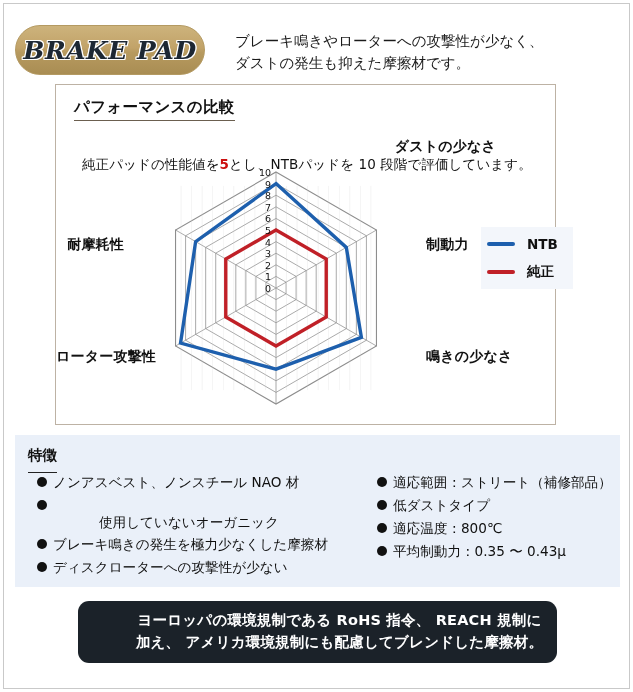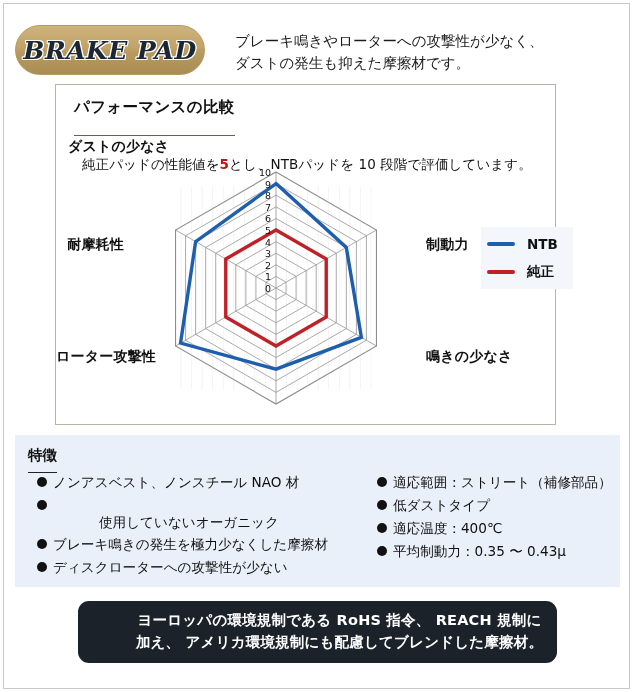--- a/index.html
+++ b/index.html
@@ -72,21 +72,21 @@
     border: 1.4px solid #bdb2a4;
     background: #ffffff;
   }
   .perf-title {
     position: absolute;
     left: 18px; top: 12px;
     font-size: 15.5px;
     font-weight: 700;
     color: #111111;
     border-bottom: 1.6px solid #6b5f4f;
-    padding-bottom: 17px;
+    padding-bottom: 2px;
     letter-spacing: 0.3px;
   }
   .perf-sub {
     position: absolute;
     left: 26px; top: 44px;
     font-size: 13.5px;
     color: #111111;
     white-space: nowrap;
     letter-spacing: 0.1px;
     margin-top: 27px;
@@ -272,21 +272,21 @@
           <text x="215" y="100.20" text-anchor="end" font-size="9.5" font-family="&quot;DejaVu Sans&quot;,&quot;Liberation Sans&quot;,sans-serif" fill="#111111">3</text>
           <text x="215" y="88.60" text-anchor="end" font-size="9.5" font-family="&quot;DejaVu Sans&quot;,&quot;Liberation Sans&quot;,sans-serif" fill="#111111">4</text>
           <text x="215" y="77.00" text-anchor="end" font-size="9.5" font-family="&quot;DejaVu Sans&quot;,&quot;Liberation Sans&quot;,sans-serif" fill="#111111">5</text>
           <text x="215" y="65.40" text-anchor="end" font-size="9.5" font-family="&quot;DejaVu Sans&quot;,&quot;Liberation Sans&quot;,sans-serif" fill="#111111">6</text>
           <text x="215" y="53.80" text-anchor="end" font-size="9.5" font-family="&quot;DejaVu Sans&quot;,&quot;Liberation Sans&quot;,sans-serif" fill="#111111">7</text>
           <text x="215" y="42.20" text-anchor="end" font-size="9.5" font-family="&quot;DejaVu Sans&quot;,&quot;Liberation Sans&quot;,sans-serif" fill="#111111">8</text>
           <text x="215" y="30.60" text-anchor="end" font-size="9.5" font-family="&quot;DejaVu Sans&quot;,&quot;Liberation Sans&quot;,sans-serif" fill="#111111">9</text>
           <text x="215" y="19.00" text-anchor="end" font-size="9.5" font-family="&quot;DejaVu Sans&quot;,&quot;Liberation Sans&quot;,sans-serif" fill="#111111">10</text>
         </svg>
 
-      <div class="axis-label" id="axl-0" style="top: -19px; left: 12px; width: 440px; text-align: left;">ダストの少なさ</div>
+      <div class="axis-label" id="axl-0" style="top: -19px; left: 0px; width: 440px; text-align: right;">ダストの少なさ</div>
       <div class="axis-label" id="axl-1" style="top: 79px; left: 370px;">制動力</div>
       <div class="axis-label" id="axl-2" style="top: 191px; left: 370px;">鳴きの少なさ</div>
       <div class="axis-label" id="axl-3" style="top: 279px; left: 0px; width: 440px; text-align: center;">コントロール性</div>
       <div class="axis-label" id="axl-4" style="top: 191px; left: 0px; width: 68px; text-align: right;">ローター攻撃性</div>
       <div class="axis-label" id="axl-5" style="top: 79px; left: 0px; width: 68px; text-align: right;">耐摩耗性</div>
     </div>
 
     <div class="legend">
       <div class="legend-row">
         <span class="legend-swatch" id="lg-sw-0" style="background: rgb(29, 95, 173);"></span>
@@ -325,21 +325,21 @@
       <div class="feat-item">
         <span class="feat-bullet"></span>
         <span class="feat-text">適応範囲：ストリート（補修部品）</span>
       </div>
       <div class="feat-item">
         <span class="feat-bullet"></span>
         <span class="feat-text">低ダストタイプ</span>
       </div>
       <div class="feat-item">
         <span class="feat-bullet"></span>
-        <span class="feat-text">適応温度：400℃</span>
+        <span class="feat-text">適応温度：800℃</span>
       </div>
       <div class="feat-item">
         <span class="feat-bullet"></span>
         <span class="feat-text">平均制動力：0.35 〜 0.43μ</span>
       </div>
     </div>
   </div>
 
   <div class="banner">
     <div class="banner-line">ヨーロッパの環境規制である RoHS 指令、 REACH 規制に</div>

